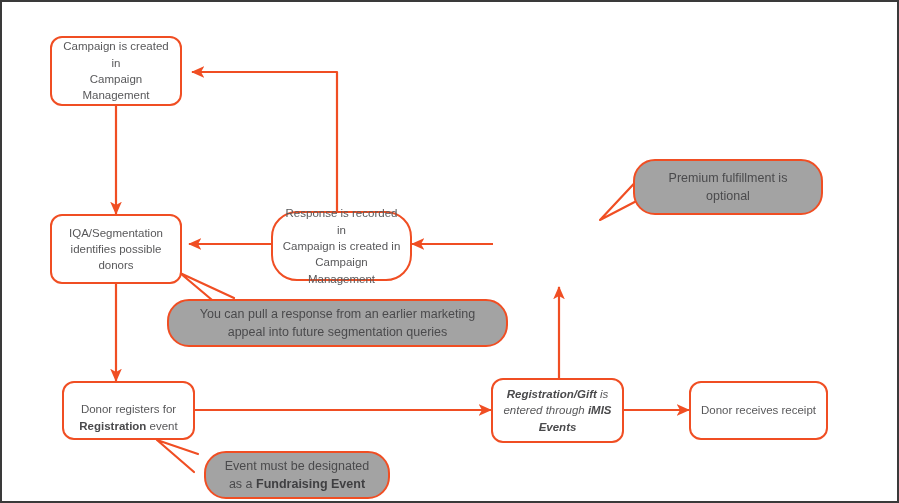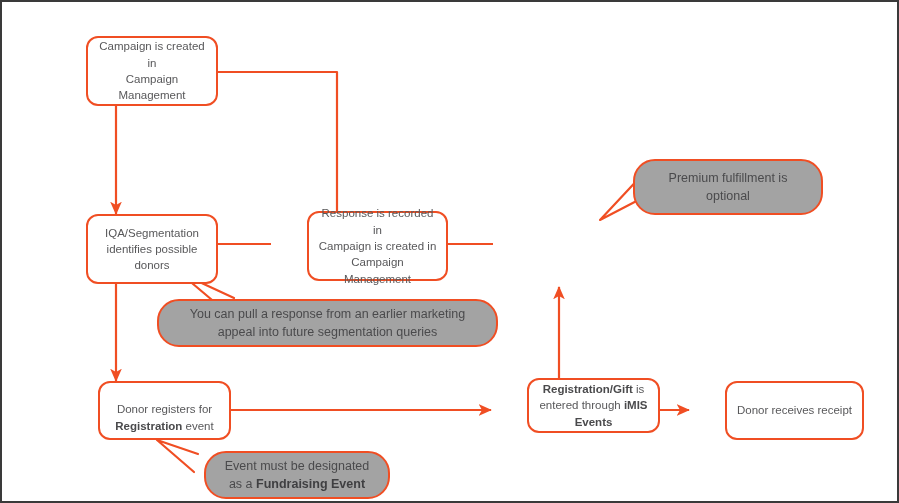--- a/index.html
+++ b/index.html
@@ -35,21 +35,20 @@
     border-radius: 12px;
     background: #ffffff;
     display: flex;
     align-items: center;
     justify-content: center;
     text-align: center;
     color: #58585a;
     font-size: 11.5px;
     line-height: 1.42;
     padding: 4px 8px;
-    margin-left: 36px;
   }
   .node .txt { display: block; width: 100%; }
   .callout {
     position: absolute;
     box-sizing: border-box;
     border: 2px solid #f04e23;
     border-radius: 22px;
     background: #a3a3a3;
     display: flex;
     align-items: center;
@@ -100,42 +99,42 @@
   </svg>
 
   <div class="node" style="left:48px; top:34px; width:132px; height:70px;">
     <span class="txt">Campaign is created in<br>Campaign Management</span>
   </div>
 
   <div class="node" style="left:48px; top:212px; width:132px; height:70px;">
     <span class="txt">IQA/Segmentation<br>identifies possible<br>donors</span>
   </div>
 
-  <div class="node" style="left:269px; top:209px; width:141px; height:70px;">
+  <div class="node" style="left:269px; top:209px; width:141px; height:70px;border-radius:26px;">
     <span class="txt">Response is recorded in<br>Campaign is created in<br>Campaign<br>Management</span>
   </div>
 
 
   <div class="node" style="left:60px; top:379px; width:133px; height:59px;align-items:flex-end;">
     <span class="txt">Donor registers for<br><b>Registration</b> event</span>
   </div>
 
-  <div class="node" style="left:489px; top:376px; width:133px; height:55px;">
+  <div class="node" style="left:489px; top:376px; width:133px; height:65px;font-style:italic;">
     <span class="txt"><b>Registration/Gift</b> is entered through <b>iMIS Events</b></span>
   </div>
 
   <div class="node" style="left:687px; top:379px; width:139px; height:59px;">
     <span class="txt">Donor receives receipt</span>
   </div>
 
   <div class="callout" style="left:631px; top:157px; width:190px; height:56px;">
     <span class="txt">Premium fulfillment is<br>optional</span>
   </div>
 
-  <div class="callout" style="left:155px; top:297px; width:341px; height:48px;">
+  <div class="callout" style="left:165px; top:297px; width:341px; height:48px;">
     <span class="txt">You can pull a response from an earlier marketing<br>appeal into future segmentation queries</span>
   </div>
 
   <div class="callout" style="left:202px; top:449px; width:186px; height:48px;">
     <span class="txt">Event must be designated<br>as a <b>Fundraising Event</b></span>
   </div>
 
 </div>
 
 </body></html>

